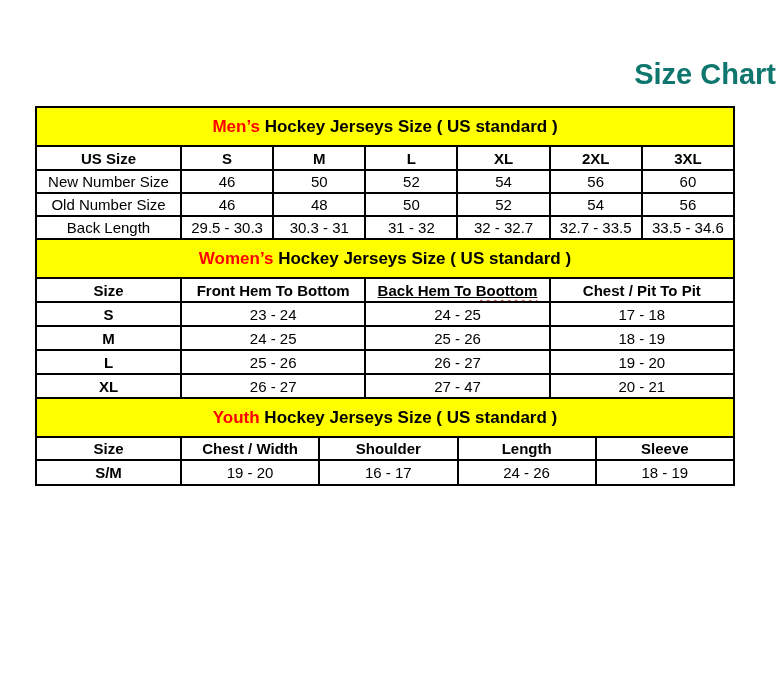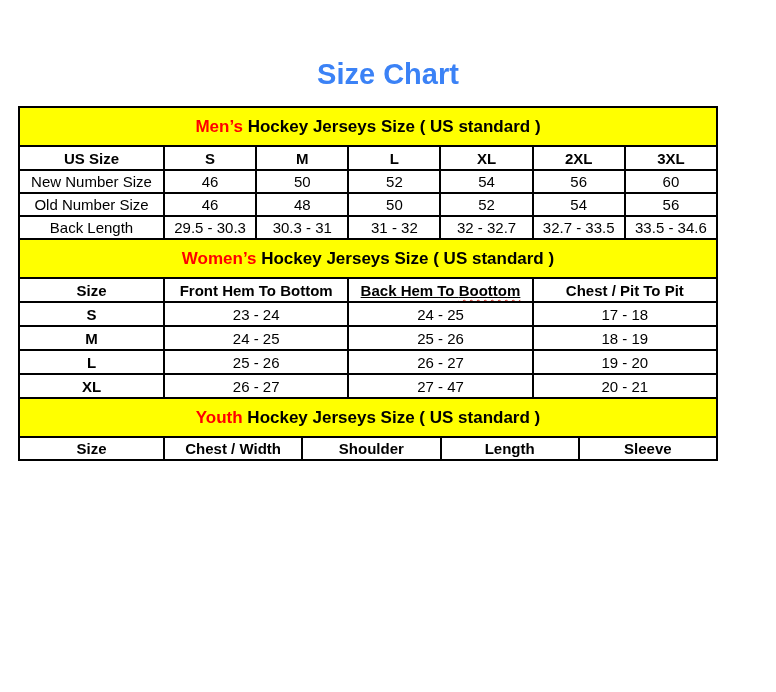--- a/index.html
+++ b/index.html
@@ -4,26 +4,26 @@
 <style>
   html, body {
     margin: 0; padding: 0;
     width: 776px; height: 692px;
     background: #ffffff;
     font-family: "Liberation Sans", sans-serif;
     color: #000;
   }
   .page-title {
     margin: 58px 0 15px 0;
-    text-align: center;
+    text-align: right;
     font-size: 29px;
     font-weight: bold;
-    color: #3b82f6;
-  }
-  .chart-wrap { margin-left: 18px; width: 700px; }
+    color: #0f766e;
+  }
+  .chart-wrap { margin-left: 35px; width: 700px; }
   table {
     border-collapse: collapse;
     table-layout: fixed;
     width: 700px;
   }
   table.womens, table.youth { margin-top: -2px; }
   td, th {
     border: 2px solid #000;
     text-align: center;
     vertical-align: middle;
@@ -179,16 +179,23 @@
         <tr class="band">
       <td colspan="5"><span class="accent-red">Youth</span><span> Hockey Jerseys Size ( US standard )</span></td>
     </tr>
     <tr class="head">
       <th>Size</th>
       <th>Chest / Width</th>
       <th>Shoulder</th>
       <th>Length</th>
       <th>Sleeve</th>
     </tr>
+    <tr class="data">
+      <td class="row-label-bold">S/M</td>
+      <td>19 - 20</td>
+      <td>16 - 17</td>
+      <td>24 - 26</td>
+      <td>18 - 19</td>
+    </tr>
   </tbody>
     </table>
 
 </div>
 
 </body></html>

